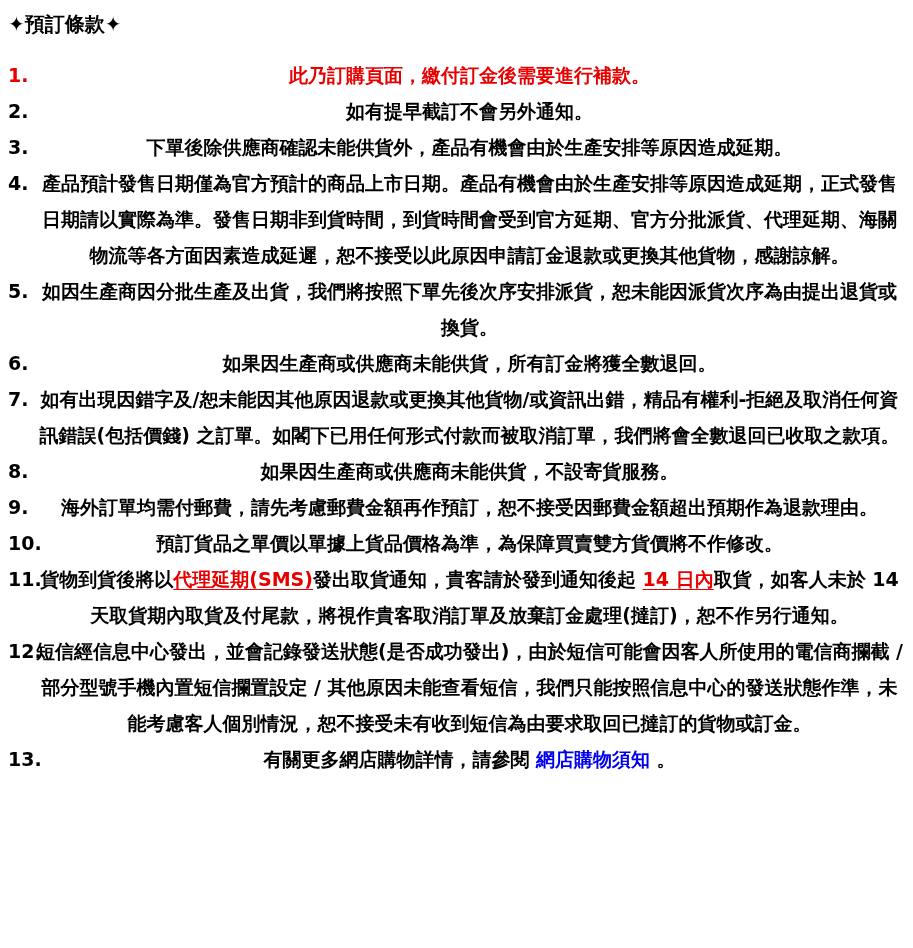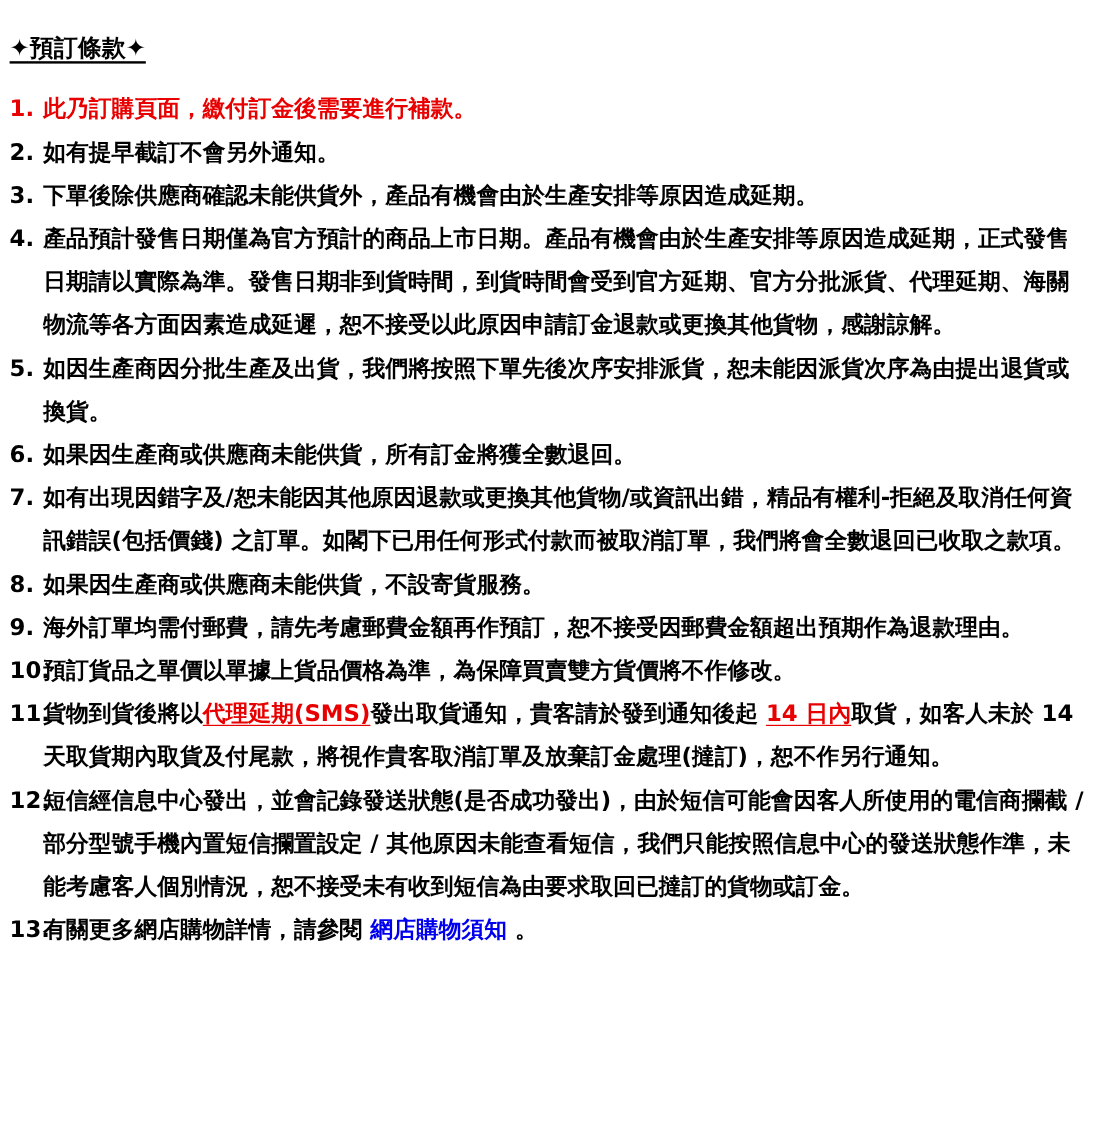--- a/index.html
+++ b/index.html
@@ -31,42 +31,41 @@
     line-height: 27px;
     text-decoration: underline;
     text-underline-offset: 4px;
     margin-bottom: 23px;
     white-space: nowrap;
   }
   .section-title {
     display: inline-block;
     font-size: 20px;
     line-height: 24px;
-    text-decoration: underline;
     text-underline-offset: 4px;
     margin-bottom: 21px;
-    margin-top: 16px;
   }
   ol.terms {
     list-style: none;
     margin: 0;
     padding: 0;
     font-size: 19px;
     line-height: 36px;
   }
   li.term {
     display: flex;
     align-items: flex-start;
   }
   .num {
     flex: 0 0 28px;
     width: 28px;
   }
   .content {
     flex: 1 1 auto;
+    text-align: center;
   }
   li.term.red-item { color: var(--red); }
   .seg-hl {
     color: var(--red);
     text-decoration: underline;
     text-underline-offset: 3px;
   }
   a.shop-link {
     color: var(--link);
     text-underline-offset: 3px;

